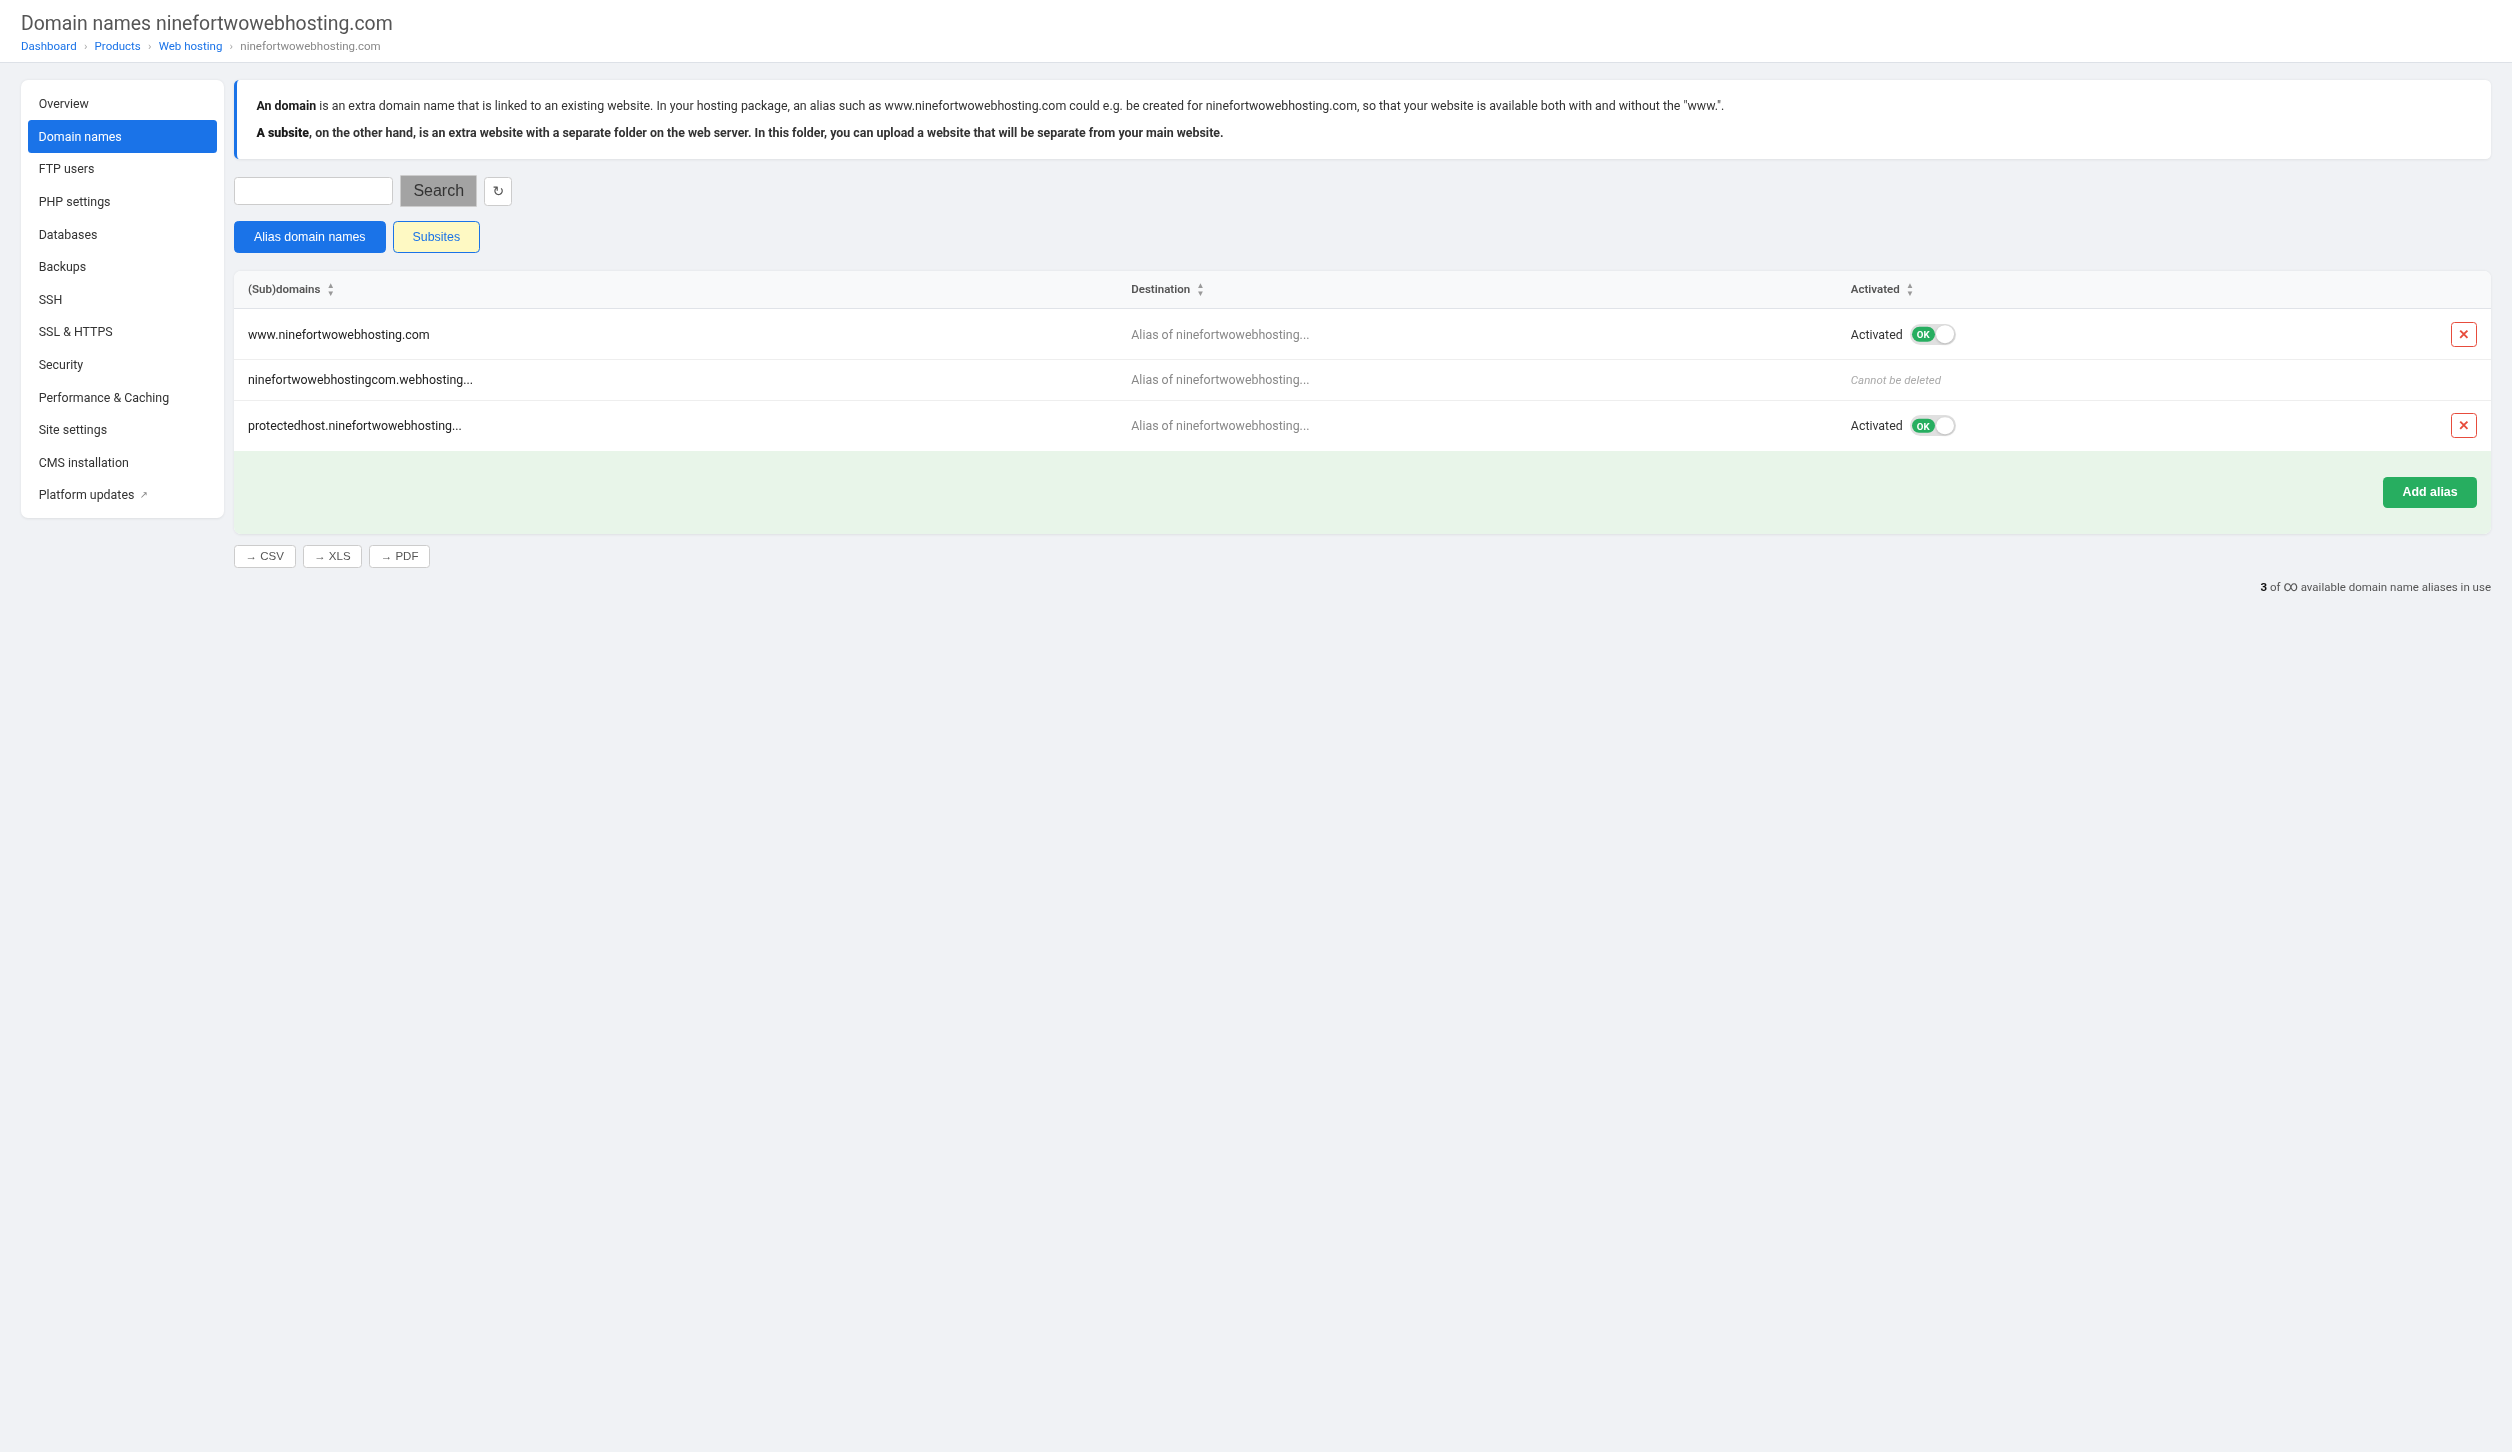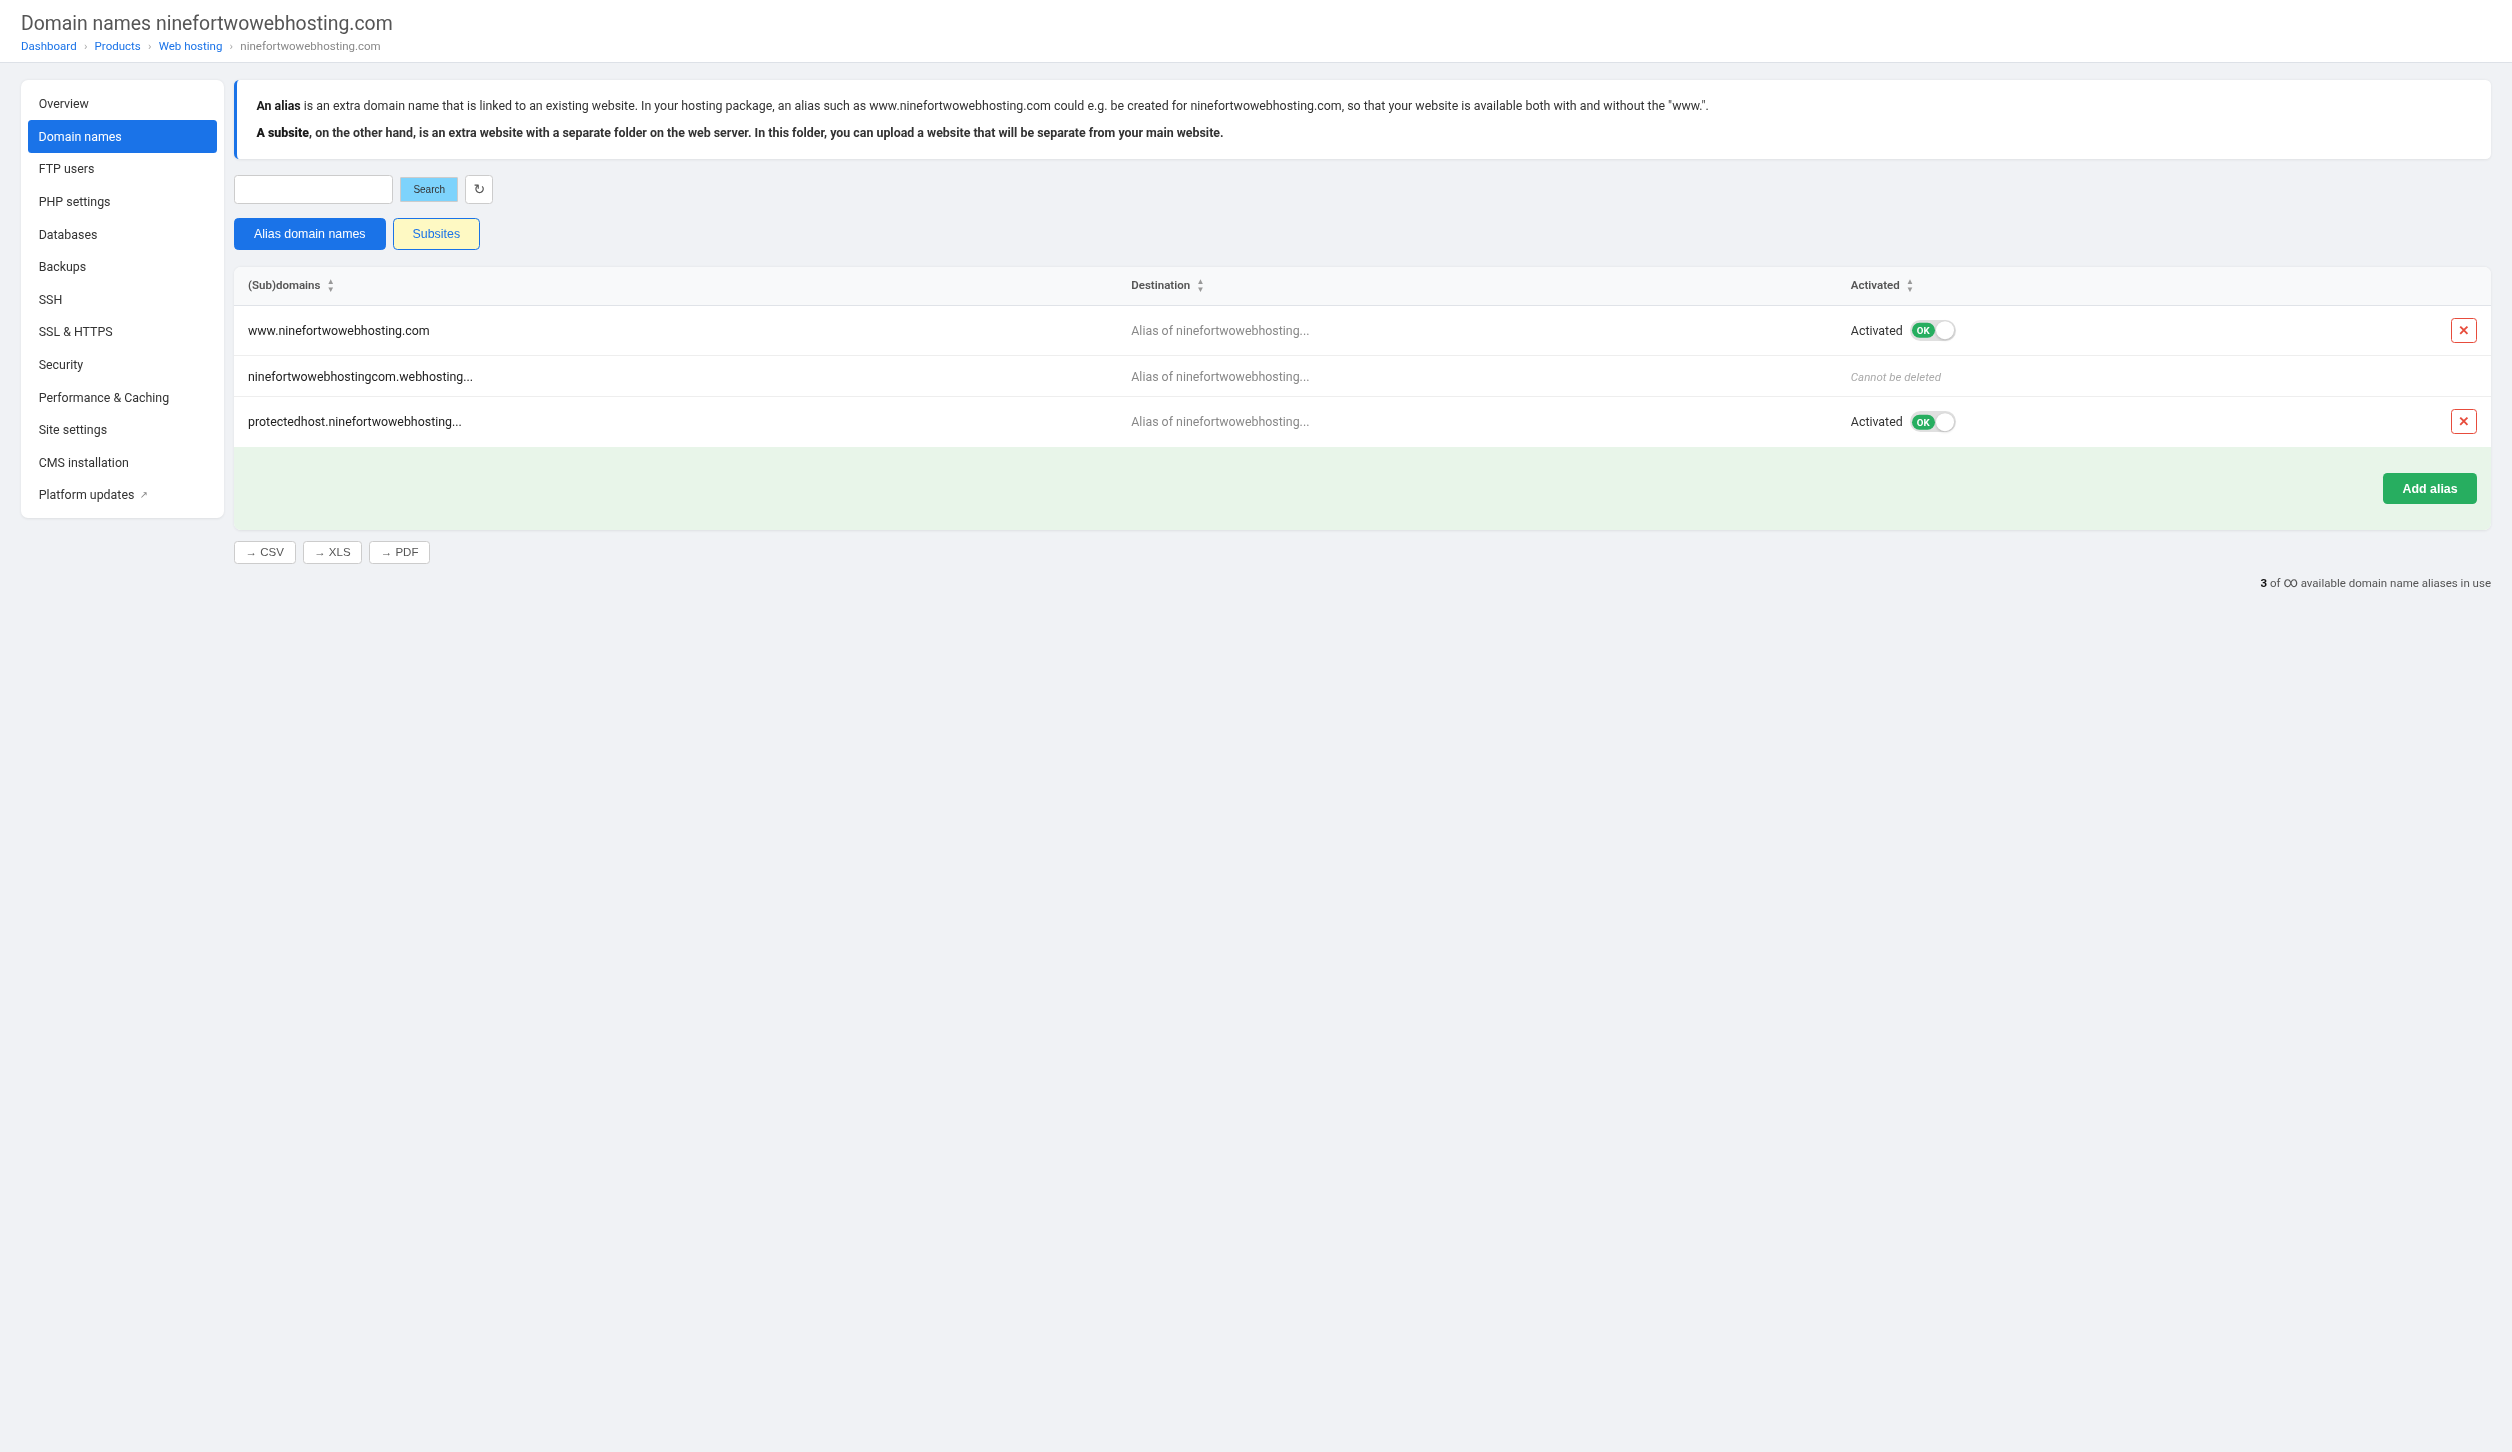--- a/index.html
+++ b/index.html
@@ -98,25 +98,25 @@
     }
     .search-input {
       border: 0.9px solid #ccc;
       border-radius: 3.5px;
       padding: 6.2px 8.8px;
       font-size: 12.4px;
       width: 159px;
       outline: none;
     }
     .search-btn {
-      background: #7dd3fc;
+      background: #a3a3a3;
       border: 0.9px solid #ccc;
       border-radius: 1px;
       padding: 6.2px 12.4px;
-      font-size: 10px;
+      font-size: 16px;
       cursor: pointer;
       color: #333;
     }
     .refresh-btn {
       background: #fff;
       border: 0.9px solid #ccc;
       border-radius: 3.5px;
       padding: 5.3px 7px;
       cursor: pointer;
       font-size: 14px;
@@ -336,21 +336,21 @@
         <span class="sidebar-item-ext">
           <span>Platform updates</span>
           <span class="ext-icon">↗</span>
         </span>
       </div>
     </div>
 
   <div class="content">
     <div class="info-box">
       <p>
-        <strong>An alias</strong><span> is an extra domain name that is linked to an existing website. In your hosting package, an alias such as www.ninefortwowebhosting.com could e.g. be created for ninefortwowebhosting.com, so that your website is available both with and without the "www.".</span>
+        <strong>An domain</strong><span> is an extra domain name that is linked to an existing website. In your hosting package, an alias such as www.ninefortwowebhosting.com could e.g. be created for ninefortwowebhosting.com, so that your website is available both with and without the "www.".</span>
       </p>
       <p style="margin-top:7px;font-weight:bold;">
         <strong>A subsite</strong><span>, on the other hand, is an extra website with a separate folder on the web server. In this folder, you can upload a website that will be separate from your main website.</span>
       </p>
     </div>
 
     <div class="search-row">
       <input type="text" class="search-input" placeholder="" style="">
       <button class="search-btn">Search</button>
       <button class="refresh-btn">↻</button>

